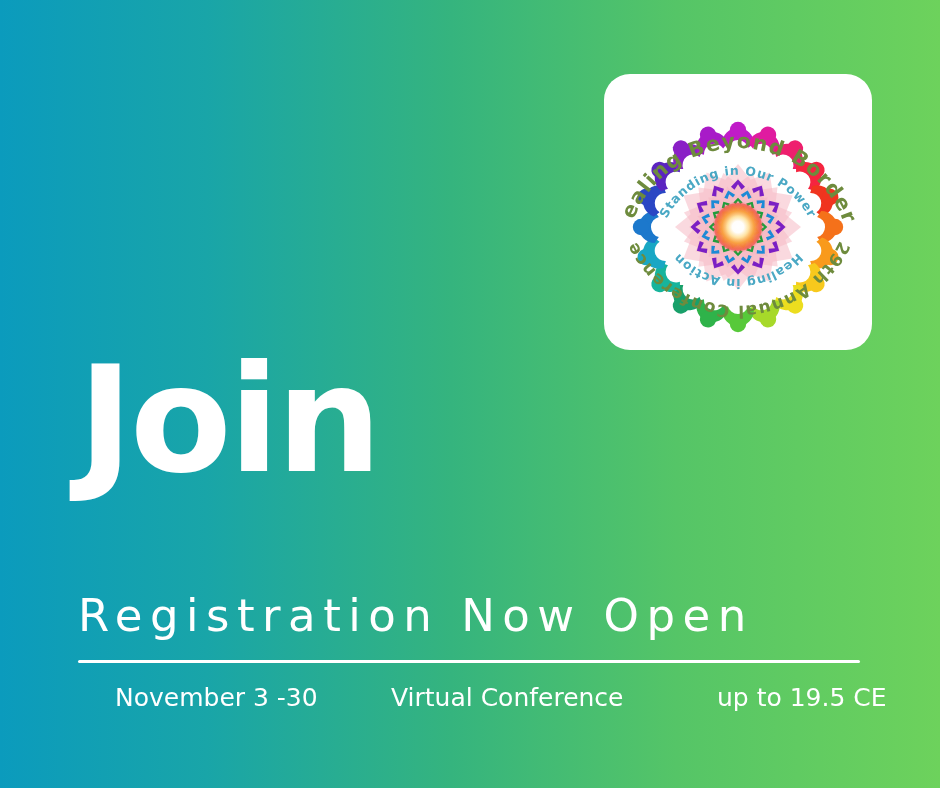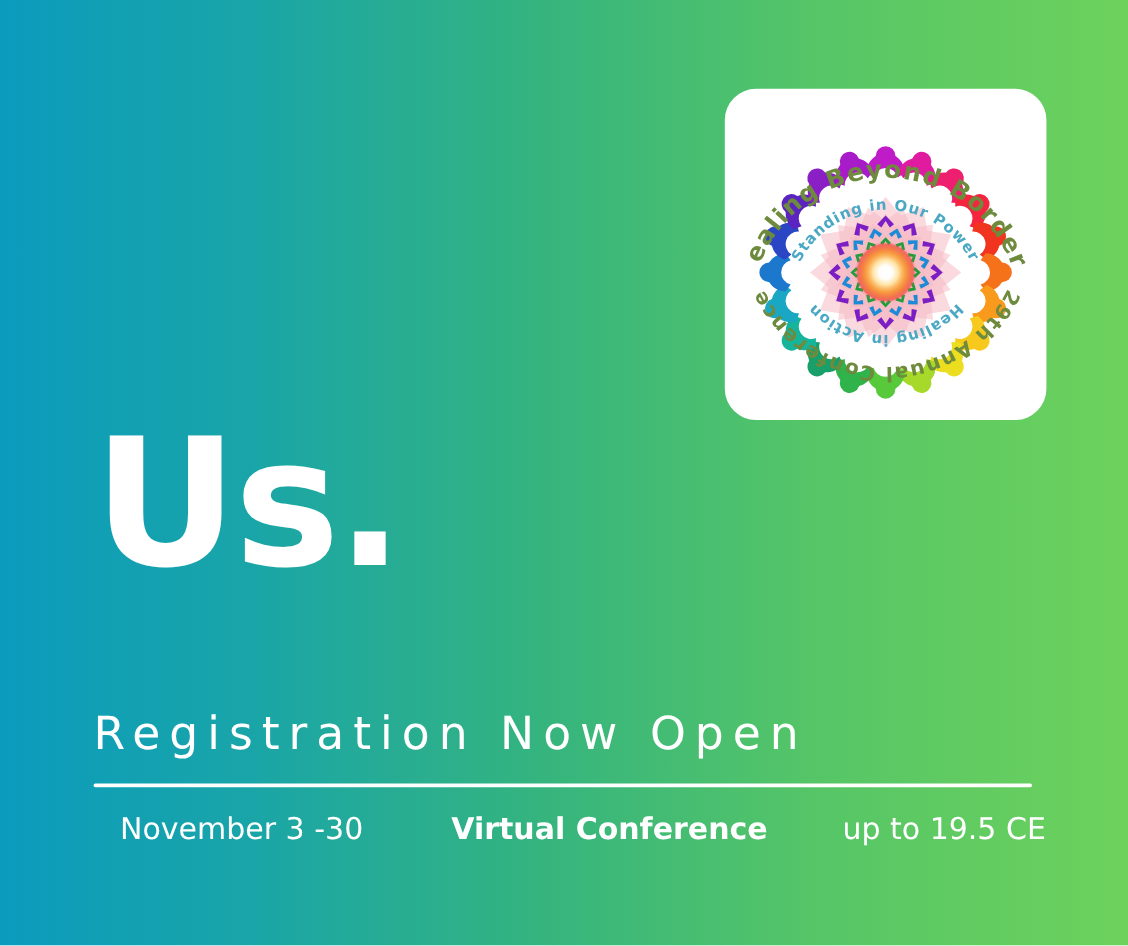--- a/index.html
+++ b/index.html
@@ -64,21 +64,21 @@
   .bottom-block {
     position: absolute;
     left: 78px;
     top: 592px;
     width: 784px;
   }
   .sub-headline {
     color: #ffffff;
     font-family: "DejaVu Sans", sans-serif;
     font-weight: 400;
-    font-size: 38px;
+    font-size: 45px;
     letter-spacing: 7.5px;
     line-height: 1.05;
     white-space: nowrap;
   }
   .divider {
     margin-top: 21px;
     height: 3px;
     width: 782px;
     background: #ffffff;
     border-radius: 2px;
@@ -90,31 +90,33 @@
   }
   .info-item {
     position: absolute;
     top: 0;
     color: #ffffff;
     font-family: "DejaVu Sans", sans-serif;
     font-weight: 400;
     font-size: 25px;
     line-height: 36px;
     white-space: nowrap;
+    margin-left: 15px;
   }
   .info-item.pos-0 { left: 22px; }
-  .info-item.pos-1 { left: 298px; font-weight: bold; }
+  .info-item.pos-1 { left: 298px; }
   .info-item.pos-2 { left: 624px; }
 </style>
 </head>
 <body>
 
 <div id="poster">
 
   <div class="headline">
+    <span class="headline-line">Join</span>
     <span class="headline-line">Us.</span>
   </div>
 
   <div class="logo-card">
     <div class="logo-stage">
       <svg class="logo-svg" viewBox="0 0 262 270">
         <defs>
           <path id="arcTop" d="M 24,150 A 112,112 0 0 1 238,150" fill="none"></path>
           <path id="arcTopInner" d="M 56,150 A 80,80 0 0 1 206,150" fill="none"></path>
           <path id="arcBotInner" d="M 206,150 A 80,80 0 0 1 56,150" fill="none"></path>

